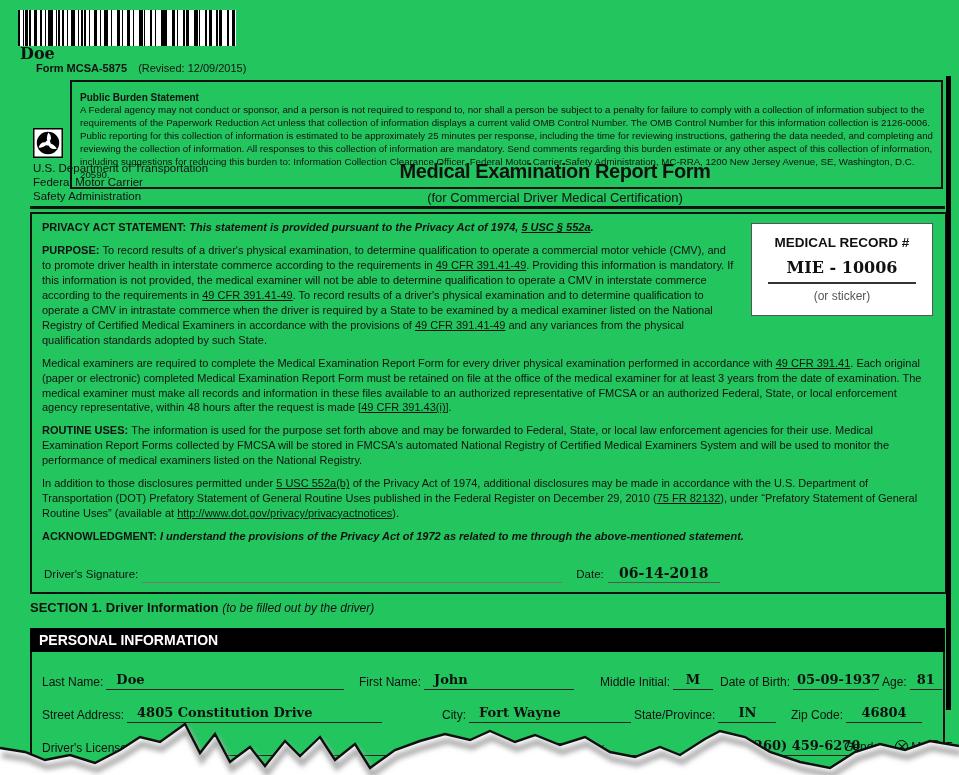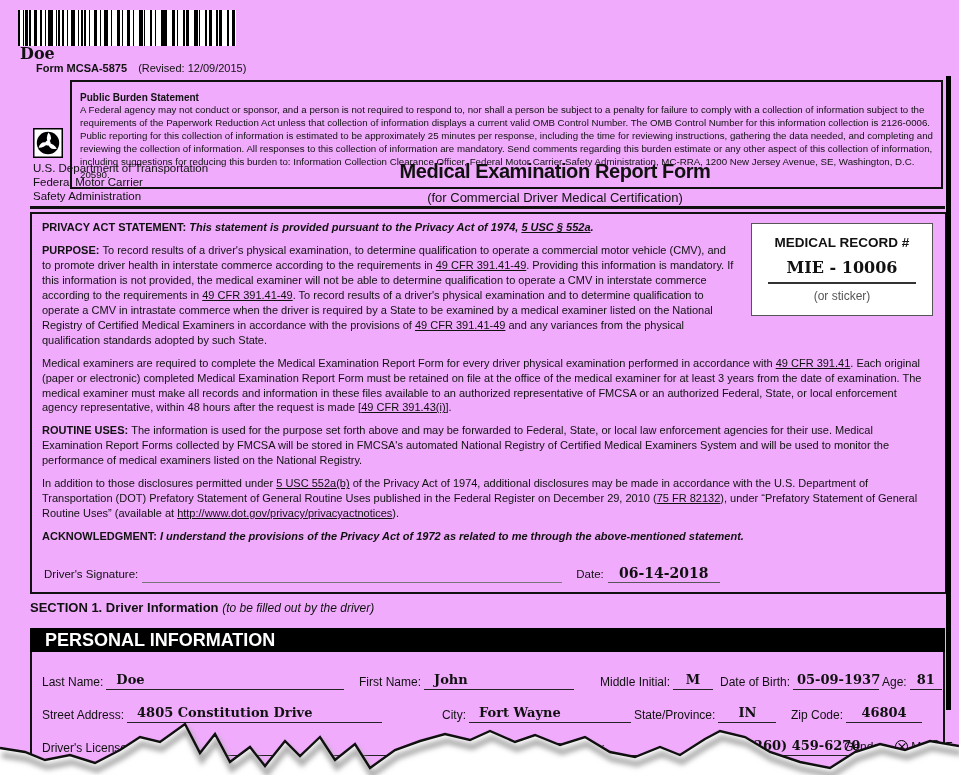--- a/index.html
+++ b/index.html
@@ -1,16 +1,16 @@
 <!DOCTYPE html>
 <html><head>
 <meta charset="utf-8">
 <style>
   html,body{margin:0;padding:0;background:#fff;}
-  .page{position:relative;width:959px;height:775px;background:#f0abfc;overflow:hidden;
+  .page{position:relative;width:959px;height:775px;background:#22c55e;overflow:hidden;
         font-family:"Liberation Sans",sans-serif;color:#111;}
   
   .barcode{position:absolute;left:18px;top:10px;width:218px;height:36px;background-color:#fff;
     background-image:
       repeating-linear-gradient(90deg,#000 0 2px,transparent 2px 5px,#000 5px 6px,transparent 6px 11px),
       repeating-linear-gradient(90deg,transparent 0 7px,#000 7px 10px,transparent 10px 17px,#000 17px 19px,transparent 19px 23px);}
   .tag-name{position:absolute;left:20px;top:44px;font:bold 16px "DejaVu Serif",serif;}
   .form-line{position:absolute;left:36px;top:62px;font-size:11px;}
   .form-line .fnum{font-weight:bold;}
   .form-line .frev{margin-left:8px;}
@@ -40,21 +40,21 @@
   .sig-row{position:absolute;left:12px;right:14px;bottom:9px;display:flex;align-items:flex-end;gap:4px;font-size:11.5px;}
   .sig-line{flex:0 0 420px;height:14px;border-bottom:1.3px solid #777;}
   .date-label{margin-left:10px;}
   .date-value{min-width:112px;text-align:center;border-bottom:1.5px solid #555;
               font:bold 14px "DejaVu Serif",serif;padding-bottom:1px;}
   
   .section1{position:absolute;left:30px;top:600px;font-size:13px;}
   .section1 .s1b{font-weight:bold;}
   .section1 .s1i{font-style:italic;font-weight:normal;font-size:12px;}
   .pi-bar{position:absolute;left:30px;top:628px;width:915px;height:24px;background:#000;color:#fff;
-          font-weight:bold;font-size:18px;line-height:24px;padding-left:15px;box-sizing:border-box;}
+          font-weight:bold;font-size:14px;line-height:24px;padding-left:9px;box-sizing:border-box;}
   .personal-box{position:absolute;left:30px;top:652px;width:915px;height:123px;
                 border-left:2px solid #111;border-right:2px solid #111;box-sizing:border-box;}
   .p-row{position:absolute;left:2px;right:2px;height:30px;}
   .fgroup{position:absolute;bottom:0;display:flex;align-items:flex-end;white-space:nowrap;}
   .flabel{font-size:12px;margin-right:3px;padding-bottom:1px;}
   .fvalue{display:inline-block;border-bottom:1.6px solid #222;font:bold 13px "DejaVu Serif",serif;
           padding:0 4px 2px 10px;min-height:14px;box-sizing:border-box;}
   .fvalue.ctr{text-align:center;padding-left:4px;}
   .radio{position:relative;display:inline-block;width:11px;height:11px;border:1.4px solid #000;
          border-radius:50%;margin:0 3px 3px 8px;}

